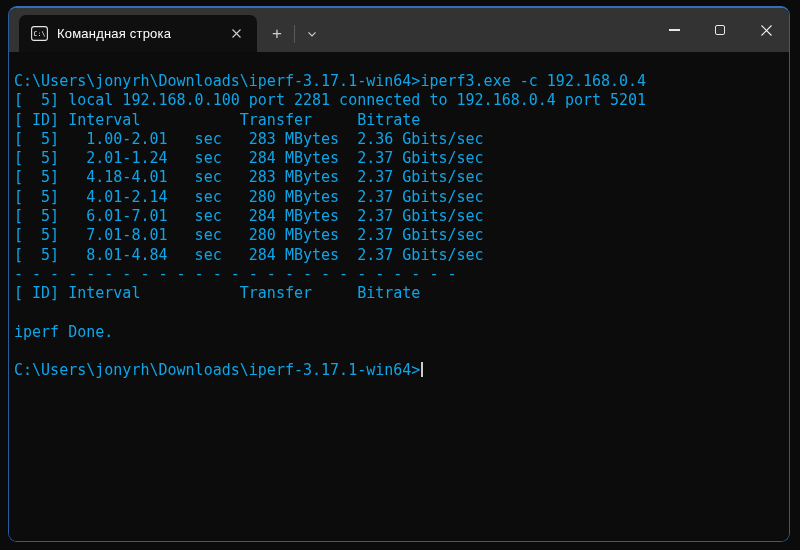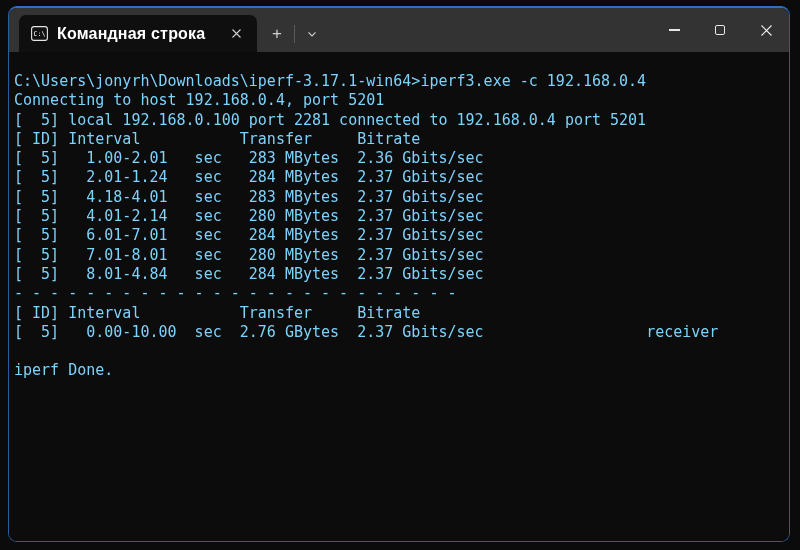--- a/index.html
+++ b/index.html
@@ -16,42 +16,42 @@
   .titlebar {
     height:44px; background:#333333; display:flex; align-items:flex-end;
     user-select:none;
   }
   .tab {
     width:238px; height:37px; margin-left:10px; background:#0f0f0f;
     border-radius:7px 7px 0 0; display:flex; align-items:center;
     padding:0 10px 0 12px; color:#ffffff;
   }
   .tab-icon { display:flex; margin-right:9px; flex:0 0 auto; }
-  .tab-title { font-size:16px; font-weight:700; letter-spacing:.2px; flex:1 1 auto;
+  .tab-title { font-size:13px; font-weight:400; letter-spacing:.2px; flex:1 1 auto;
                white-space:nowrap; overflow:hidden; }
   .tab-close { display:flex; align-items:center; justify-content:center;
                width:22px; height:22px; border-radius:4px; cursor:pointer; }
 
   .tb-btn { height:37px; width:34px; display:flex; align-items:center;
             justify-content:center; color:#cfcfcf; cursor:pointer; }
   .newtab { font-size:17px; font-weight:300; margin-left:3px; }
   .tb-divider { width:1px; height:18px; background:#5a5a5a; align-self:center;
                 margin-top:7px; }
   .spacer { flex:1 1 auto; }
 
   .caption-controls { display:flex; align-self:stretch; }
   .cap-btn { width:46px; height:44px; display:flex; align-items:center;
              justify-content:center; cursor:pointer; }
   .glyph-min { width:11px; height:1.3px; background:#e8e8e8; display:block; }
   .glyph-max { width:10px; height:10px; border:1.2px solid #e8e8e8;
                border-radius:2px; display:block; }
 
   
   .terminal {
-    height:calc(100% - 44px); background:#0c0c0c; color:#7dd3fc;
+    height:calc(100% - 44px); background:#0c0c0c; color:#0ea5e9;
     padding:20px 4px 0 5px; cursor:text;
     font-family:"DejaVu Sans Mono","Liberation Mono",monospace;
     font-size:15px; line-height:19.3px;
   }
   .tl { height:19.3px; white-space:pre; overflow:hidden; }
   .cursor { display:inline-block; width:2px; height:15px; background:#cccccc;
             vertical-align:-2px; margin-left:1px; }
 </style>
 </head>
 <body>
@@ -101,31 +101,30 @@
           <svg width="13" height="13" viewBox="0 0 13 13">
             <path d="M1.5 1.5 L11.5 11.5 M11.5 1.5 L1.5 11.5" stroke="#eeeeee" stroke-width="1.1" fill="none"></path>
           </svg>
         </span>
       </div>
     </div>
   </div>
 
   <div class="terminal">
     <div class="tl">C:\Users\jonyrh\Downloads\iperf-3.17.1-win64&gt;iperf3.exe -c 192.168.0.4</div>
-    <div class="tl">Connecting to host 192.168.0.4, port 5201</div>
     <div class="tl">[  5] local 192.168.0.100 port 2281 connected to 192.168.0.4 port 5201</div>
     <div class="tl">[ ID] Interval           Transfer     Bitrate</div>
     <div class="tl">[  5]   1.00-2.01   sec   283 MBytes  2.36 Gbits/sec</div>
     <div class="tl">[  5]   2.01-1.24   sec   284 MBytes  2.37 Gbits/sec</div>
     <div class="tl">[  5]   4.18-4.01   sec   283 MBytes  2.37 Gbits/sec</div>
     <div class="tl">[  5]   4.01-2.14   sec   280 MBytes  2.37 Gbits/sec</div>
     <div class="tl">[  5]   6.01-7.01   sec   284 MBytes  2.37 Gbits/sec</div>
     <div class="tl">[  5]   7.01-8.01   sec   280 MBytes  2.37 Gbits/sec</div>
     <div class="tl">[  5]   8.01-4.84   sec   284 MBytes  2.37 Gbits/sec</div>
     <div class="tl">- - - - - - - - - - - - - - - - - - - - - - - - -</div>
     <div class="tl">[ ID] Interval           Transfer     Bitrate</div>
-    <div class="tl">[  5]   0.00-10.00  sec  2.76 GBytes  2.37 Gbits/sec                  receiver</div>
     <div class="tl"></div>
     <div class="tl">iperf Done.</div>
     <div class="tl"></div>
+    <div class="tl"><span>C:\Users\jonyrh\Downloads\iperf-3.17.1-win64&gt;</span><span class="cursor"></span></div>
   </div>
 
 </div>
 
 </body></html>

